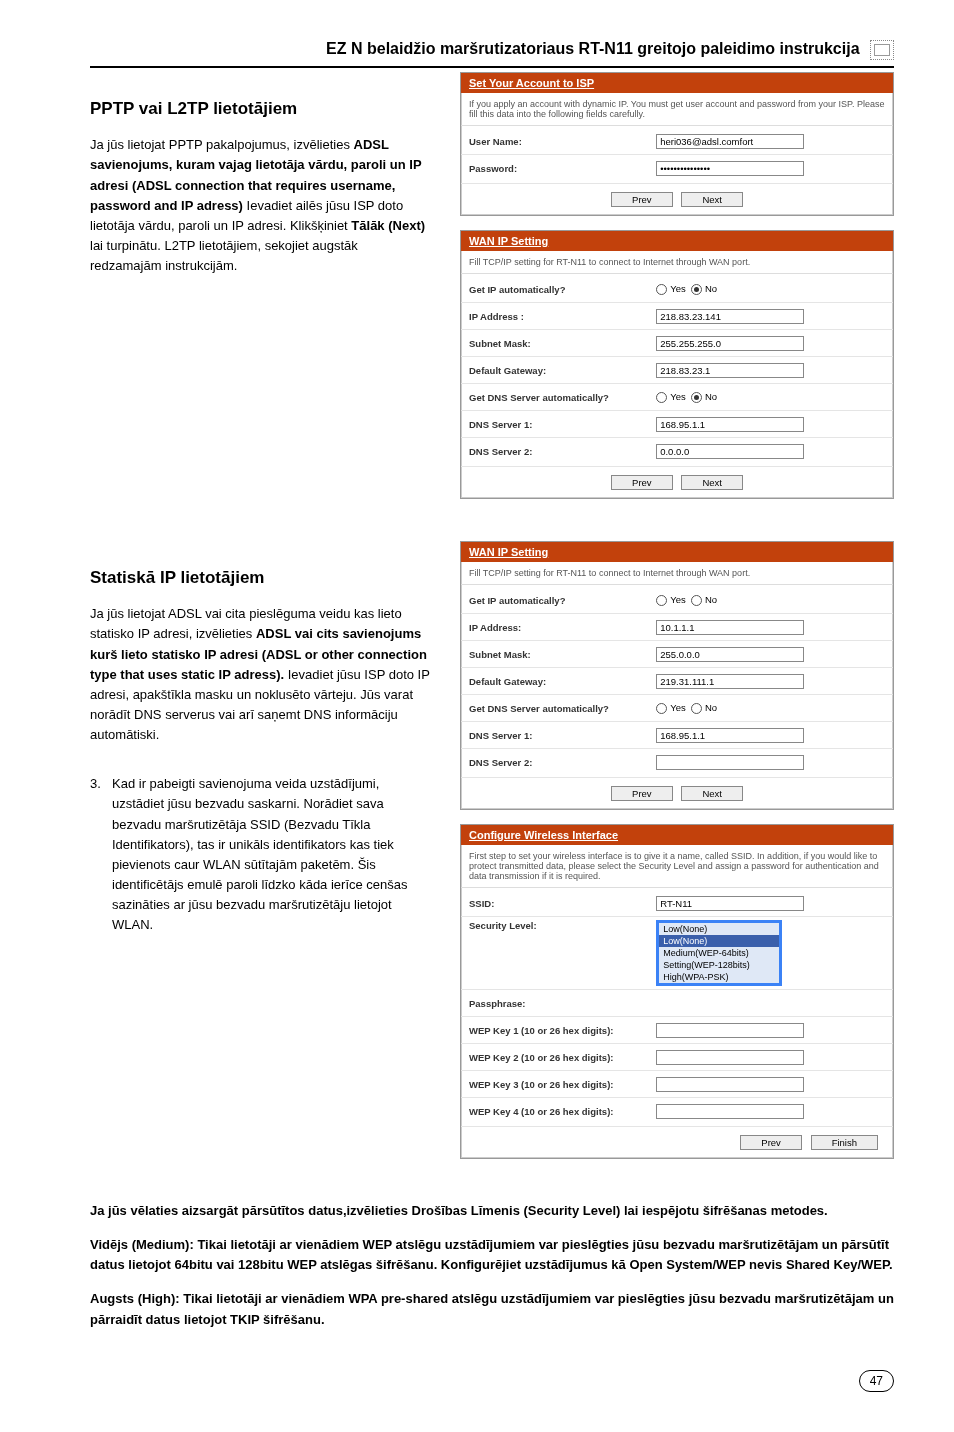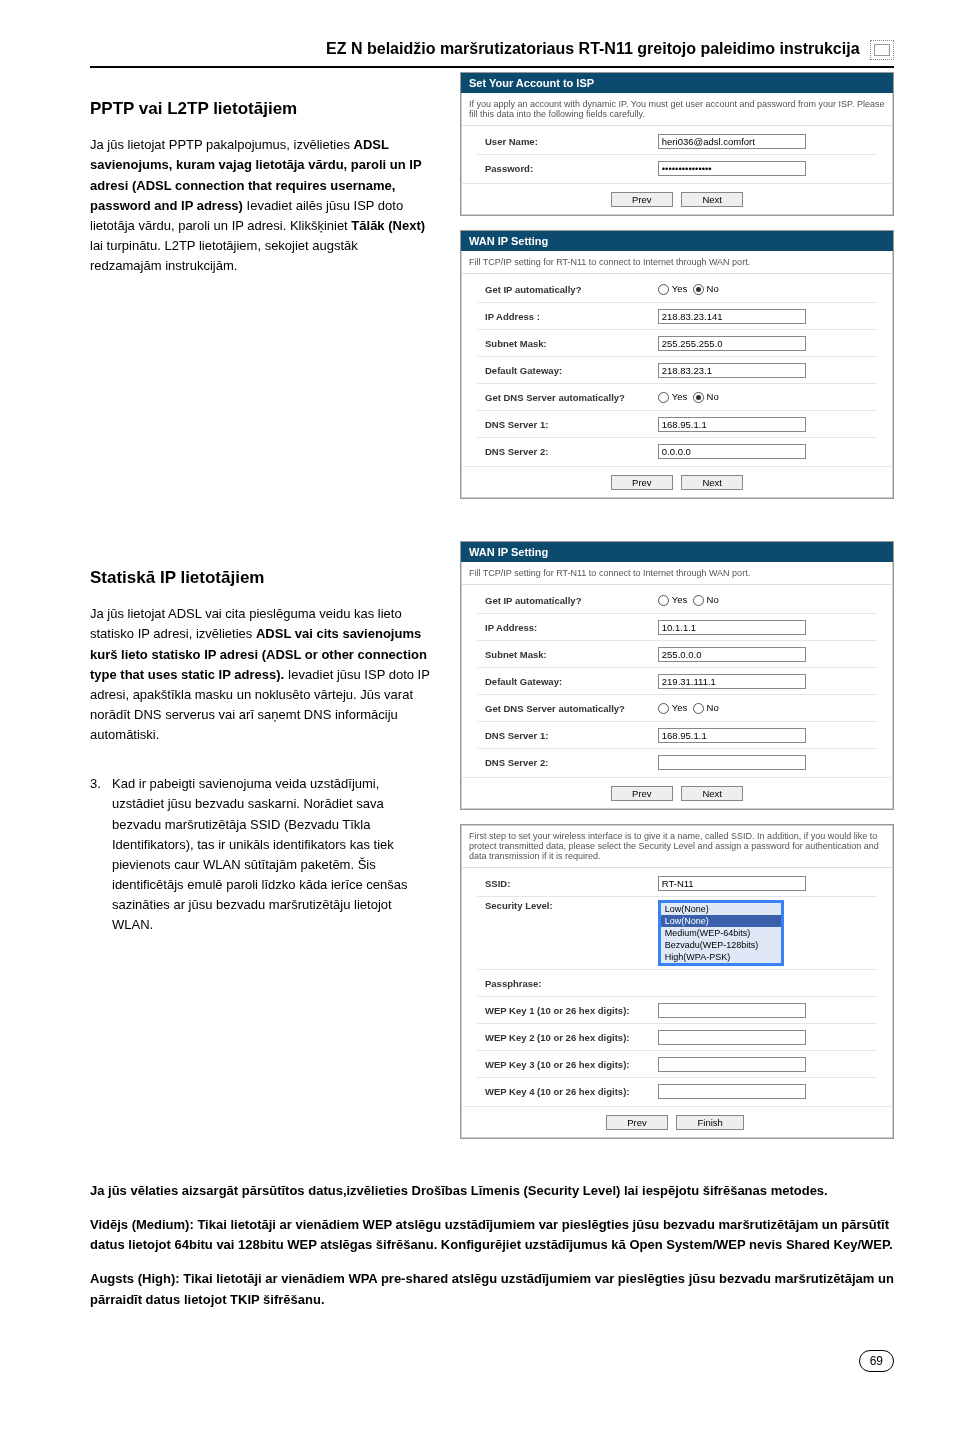--- a/index.html
+++ b/index.html
@@ -61,33 +61,34 @@
   .col-left b { font-weight: bold; }
 
   
   .panel {
     border: 1px solid #999;
     margin-bottom: 14px;
     font-size: 10px;
     box-shadow: 0 0 0 1px #ccc inset;
   }
   .panel-head {
-    background: #0c4a6e;
+    background: #c2410c;
     color: #fff;
     font-size: 11px;
     font-weight: bold;
     padding: 4px 8px;
+    text-decoration: underline;
   }
   .panel-desc {
     padding: 6px 8px;
     font-size: 9px;
     color: #555;
     border-bottom:1px solid #ddd;
   }
-  .panel-body { padding: 2px 16px; }
+  .panel-body { padding: 2px 0; }
   .prow {
     display: flex;
     align-items: center;
     border-top: 1px solid #e5e5e5;
     padding: 3px 8px;
     min-height: 20px;
   }
   .prow:first-child{border-top:none;}
   .plabel { width: 45%; font-size: 9.5px; font-weight: bold; color:#333;}
   .pval { flex: 1; font-size: 9.5px; }
@@ -284,34 +285,35 @@
             <div class="pval"><input type="text" value="" style=""></div>
           </div>
         </div>
         <div class="btnrow">
           <span class="fakebtn">Prev</span>
           <span class="fakebtn">Next</span>
         </div>
       </div>
 
       <div class="panel">
+        <div class="panel-head">Configure Wireless Interface</div>
         <div class="panel-desc">First step to set your wireless interface is to give it a name, called SSID. In addition, if you would like to protect transmitted data, please select the Security Level and assign a password for authentication and data transmission if it is required.</div>
         <div class="panel-body">
           <div class="prow">
             <div class="plabel">SSID:</div>
             <div class="pval"><input type="text" value="RT-N11" style=""></div>
           </div>
           <div class="prow" style="align-items:flex-start;">
             <div class="plabel">Security Level:</div>
             <div class="pval">
               <div class="sec-dropdown">
                 <div class="opt">Low(None)</div>
                 <div class="opt sel">Low(None)</div>
                 <div class="opt">Medium(WEP-64bits)</div>
-                <div class="opt">Bezvadu(WEP-128bits)</div>
+                <div class="opt">Setting(WEP-128bits)</div>
                 <div class="opt">High(WPA-PSK)</div>
               </div>
             </div>
           </div>
           <div class="prow">
             <div class="plabel">Passphrase:</div>
             <div class="pval"></div>
           </div>
           <div class="prow">
             <div class="plabel">WEP Key 1 (10 or 26 hex digits):</div>
@@ -323,21 +325,21 @@
           </div>
           <div class="prow">
             <div class="plabel">WEP Key 3 (10 or 26 hex digits):</div>
             <div class="pval"><input type="text" style=""></div>
           </div>
           <div class="prow">
             <div class="plabel">WEP Key 4 (10 or 26 hex digits):</div>
             <div class="pval"><input type="text" style=""></div>
           </div>
         </div>
-        <div class="btnrow" style="text-align:center;padding-right:12px;">
+        <div class="btnrow" style="text-align:right;padding-right:12px;">
           <span class="fakebtn">Prev</span>
           <span class="fakebtn">Finish</span>
         </div>
       </div>
     </div>
   </div>
 
   <p class="body-para">
     <span>Ja jūs vēlaties aizsargāt pārsūtītos datus,izvēlieties </span>
     <b>Drošības Līmenis (Security Level)</b>
@@ -346,15 +348,15 @@
   <p class="body-para">
     <b>Vidējs (Medium):</b>
     <span> Tikai lietotāji ar vienādiem WEP atslēgu uzstādījumiem var pieslēgties jūsu bezvadu maršrutizētājam un pārsūtīt datus lietojot 64bitu vai 128bitu WEP atslēgas šifrēšanu. Konfigurējiet uzstādījumus kā Open System/WEP nevis Shared Key/WEP.</span>
   </p>
   <p class="body-para">
     <b>Augsts (High):</b>
     <span> Tikai lietotāji ar vienādiem WPA pre-shared atslēgu uzstādījumiem var pieslēgties jūsu bezvadu maršrutizētājam un pārraidīt datus lietojot TKIP šifrēšanu.</span>
   </p>
 
   <div class="pagefoot">
-    <span class="pn">69</span>
+    <span class="pn">47</span>
   </div>
 </div>
 
 </body></html>

